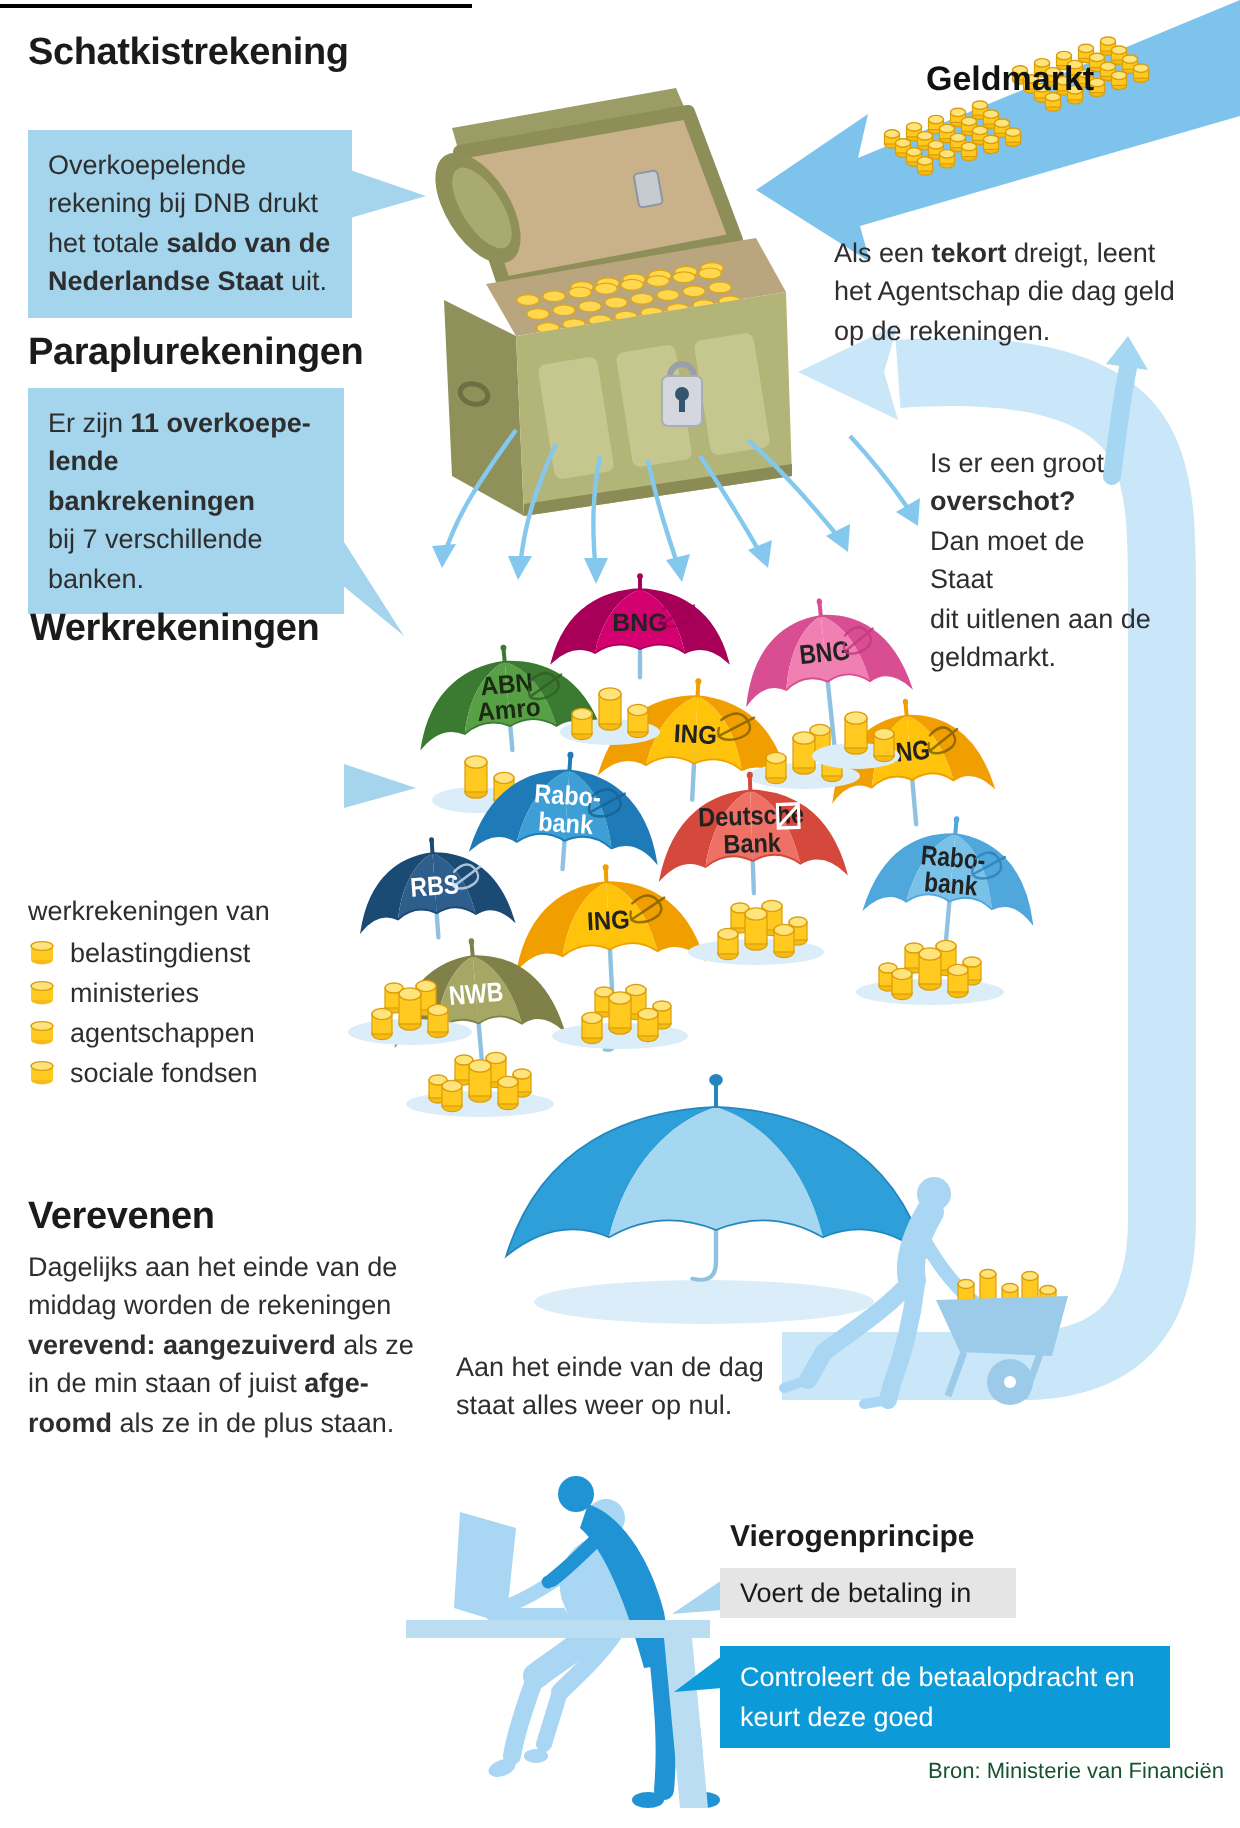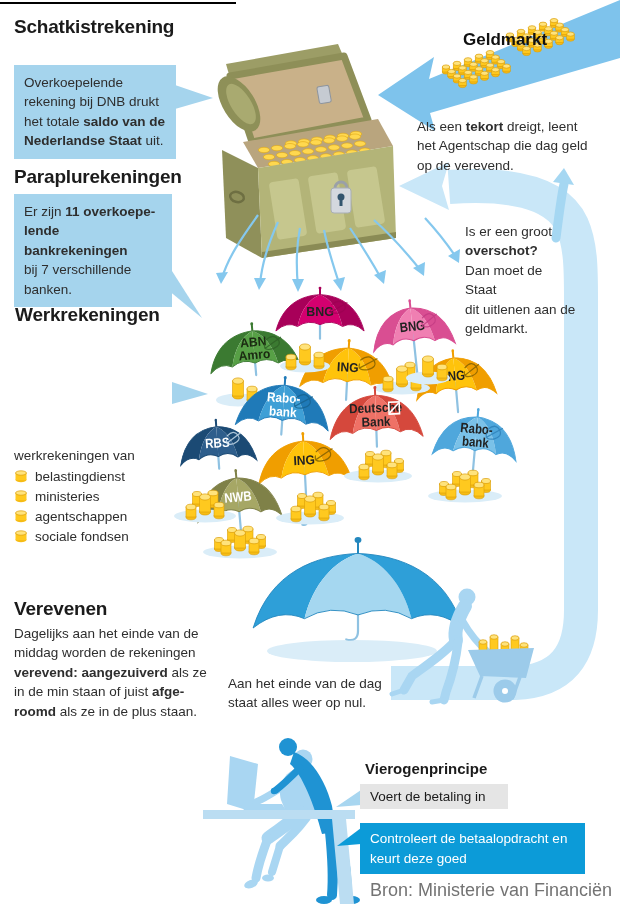--- a/index.html
+++ b/index.html
@@ -9,21 +9,21 @@
   .h{font-weight:bold;font-size:19px;color:#1b1b1b;letter-spacing:-0.2px;}
   .h-sm{font-weight:bold;font-size:15px;color:#1b1b1b;}
   .body{font-size:13.5px;line-height:1.44;color:#2e2e2e;}
   .bubble{background:#A5D4ED;padding:8px 10px;}
   .b{font-weight:bold;}
   #gfx{position:absolute;left:0;top:0;}
   .toprule{position:absolute;left:0;top:2px;width:236px;height:2px;background:#000;}
   .legend-item{display:flex;gap:7px;height:20px;font-size:13.5px;}
   .box1{background:#e5e5e5;color:#1b1b1b;font-size:13.5px;padding:5px 10px;}
   .box2{background:#0C9BD8;color:#fff;font-size:13.5px;line-height:1.45;padding:6px 10px;}
-  .bron{font-size:18px;color:#737373;}
+  .bron{font-size:11px;color:#14532d;}
   .gm{font-weight:bold;font-size:17px;color:#111;}
 </style>
 </head>
 <body>
 
 <div id="page">
 
   <div class="toprule"></div>
 
   <svg id="gfx" width="620" height="914" viewBox="0 0 620 914">
@@ -615,21 +615,21 @@
       <polygon points="172,382 208,394 172,404" fill="#A5D4ED"></polygon>
       <polygon points="361,790 336,807 361,805" fill="#A8D6F0"></polygon>
       <polygon points="361,828 337,846 361,844" fill="#0C9BD8"></polygon>
     </g>
   </svg>
 
   <div class="abs h" style="left:14px;top:16px;">Schatkistrekening</div>
   <div class="abs bubble body" style="left:14px;top:45px;width:142px;margin-top:20px;"><span>Overkoepelende</span><br><span>rekening bij DNB drukt</span><br><span>het totale </span><span class="b">saldo van de</span><br><span class="b">Nederlandse Staat</span><span> uit.</span></div>
 
   <div class="abs gm" style="left:463px;top:30px;">Geldmarkt</div>
-  <div class="abs body" style="left:417px;top:117px;width:200px;"><span>Als een </span><span class="b">tekort</span><span> dreigt, leent</span><br><span>het Agentschap die dag geld</span><br><span>op de verevend.</span></div>
+  <div class="abs body" style="left:417px;top:117px;width:200px;"><span>Als een </span><span class="b">tekort</span><span> dreigt, leent</span><br><span>het Agentschap die dag geld</span><br><span>op de rekeningen.</span></div>
 
   <div class="abs h" style="left:14px;top:166px;">Paraplurekeningen</div>
   <div class="abs bubble body" style="left:14px;top:194px;width:138px;"><span>Er zijn </span><span class="b">11 overkoepe-</span><br><span class="b">lende bankrekeningen</span><br><span>bij 7 verschillende</span><br><span>banken.</span></div>
 
   <div class="abs body" style="left:465px;top:222px;width:112px;"><span>Is er een groot</span><br><span class="b">overschot?</span><br><span>Dan moet de Staat</span><br><span>dit uitlenen aan de</span><br><span>geldmarkt.</span></div>
 
   <div class="abs h" style="left:15px;top:304px;text-align:center;">Werkrekeningen</div>
 
   <div class="abs" style="left:14px;top:446px;">
     <div class="body" style="margin-bottom:4px;">werkrekeningen van</div>

